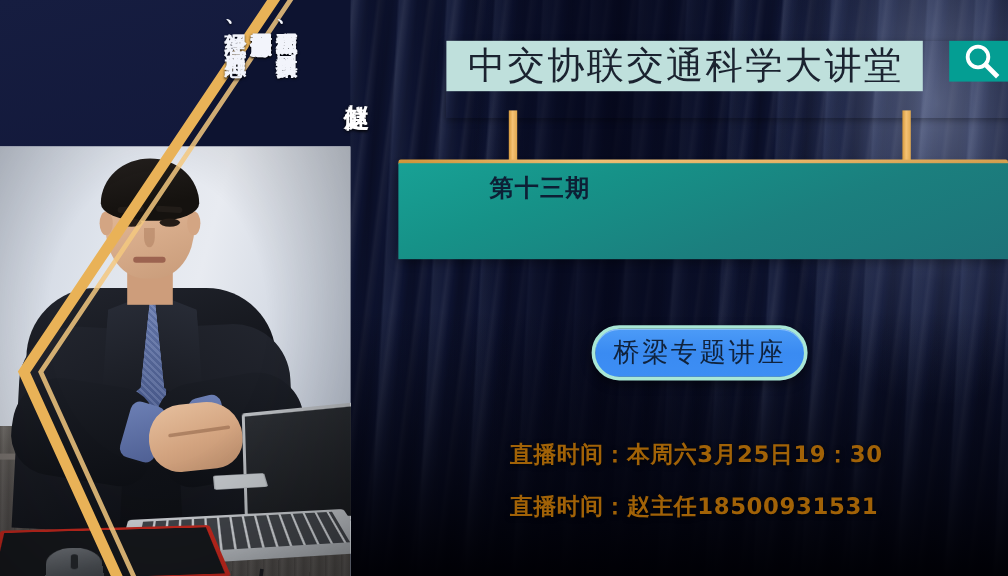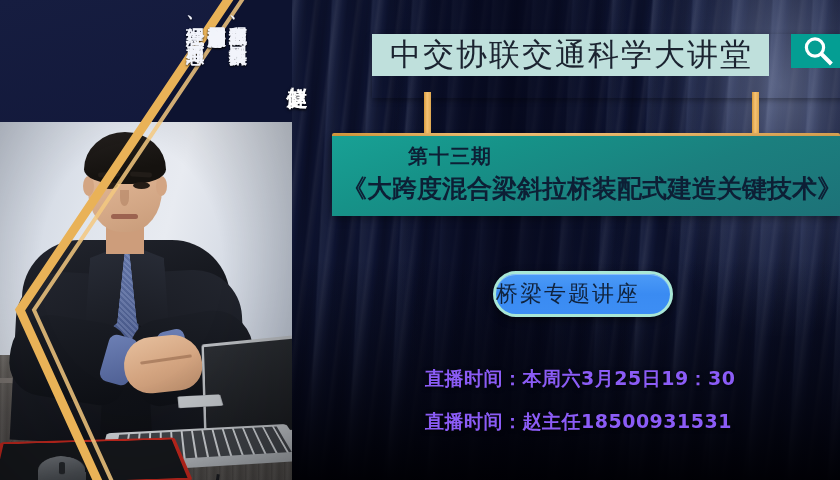--- a/index.html
+++ b/index.html
@@ -246,33 +246,33 @@
     font-size:25px; font-weight:bold; color:#0d1f35;
     letter-spacing:0px; white-space:nowrap;
   }
 
   
   .pill{
     position:absolute; left:493px; top:271px; width:180px; height:46px;
     border-radius:23px;
     background:linear-gradient(180deg,#4c9bf7 0%,#3a8bf2 50%,#3d8ef4 100%);
     border:3px solid #a9e7d6;
-    display:flex; align-items:center; justify-content:flex-start;
+    display:flex; align-items:center; justify-content:center;
     box-shadow:0 3px 9px rgba(0,0,0,0.45), inset 0 1px 0 rgba(255,255,255,0.35);
   }
   .pill span{
     font-family:"DejaVu Sans","Liberation Sans",sans-serif;
     font-size:22px; font-weight:400; color:#10233d; letter-spacing:2px;
   }
 
   
   .info{
     position:absolute; left:425px;
     font-family:"DejaVu Sans","Liberation Sans",sans-serif;
-    font-size:19px; font-weight:bold; color:#8b5cf6;
+    font-size:19px; font-weight:bold; color:#a16207;
     letter-spacing:0.5px; white-space:nowrap;
     text-shadow:0 1px 4px rgba(0,0,0,0.85);
   }
   .info-1{ top:366px; }
   .info-2{ top:409px; }
 </style>
 </head>
 <body>
 
 <div id="poster">
@@ -354,21 +354,20 @@
       </svg>
     </div>
   </div>
 
   <div class="post post-a"></div>
   <div class="post post-b"></div>
 
   <div class="slab-top"></div>
   <div class="slab">
     <div class="slab-issue">第十三期</div>
-    <div class="slab-title">《大跨度混合梁斜拉桥装配式建造关键技术》</div>
   </div>
 
   <div class="pill">
     <span>桥梁专题讲座</span>
   </div>
 
   <div class="info info-1">直播时间：本周六3月25日19：30</div>
   <div class="info info-2">直播时间：赵主任18500931531</div>
 
 </div>

